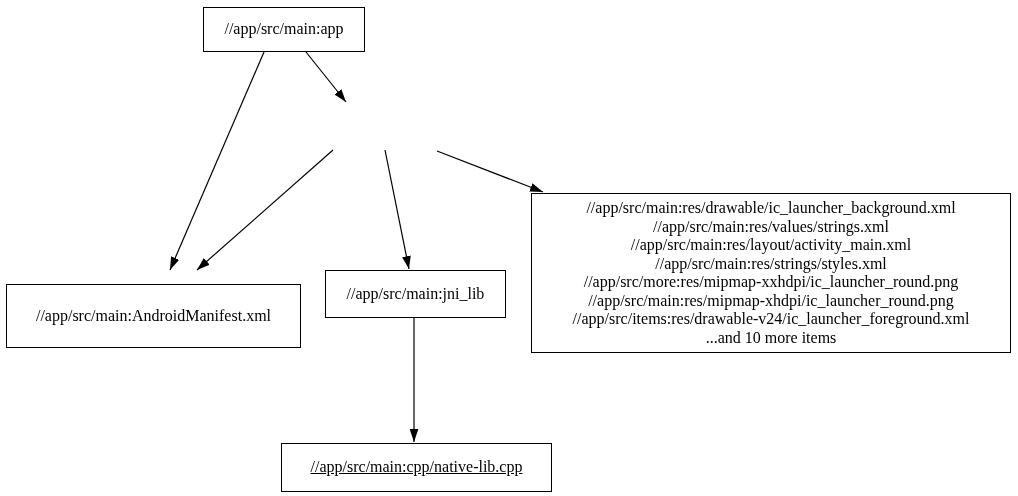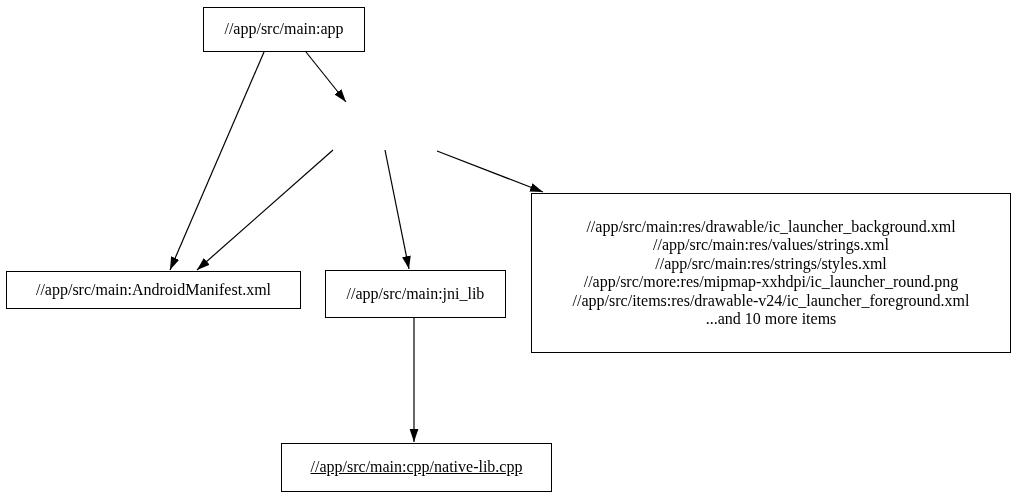--- a/index.html
+++ b/index.html
@@ -33,21 +33,21 @@
     flex-direction: column;
     align-items: center;
     justify-content: center;
     text-align: center;
     font-size: 16px;
     line-height: 18.5px;
     white-space: nowrap;
   }
   .node-app      { left: 203px; top: 7px;   width: 162px; height: 45px; }
   .node-lib      { left: 302px; top: 103px; width: 155px; height: 47px; }
-  .node-manifest { left: 6px;   top: 271px; width: 295px; height: 38px; }
+  .node-manifest { left: 6px;   top: 284px; width: 295px; height: 64px; }
   .node-jni      { left: 325px; top: 270px; width: 181px; height: 48px; }
   .node-res      { left: 531px; top: 193px; width: 480px; height: 160px; }
   .node-cpp      { left: 281px; top: 443px; width: 271px; height: 49px; text-decoration: underline; }
   .res-line { display: block; }
 </style>
 </head>
 <body>
 
 <div class="canvas">
 
@@ -74,22 +74,24 @@
     <span>//app/src/main:AndroidManifest.xml</span>
   </div>
 
   <div class="node node-jni">
     <span>//app/src/main:jni_lib</span>
   </div>
 
   <div class="node node-res">
     <span class="res-line">//app/src/main:res/drawable/ic_launcher_background.xml</span>
     <span class="res-line">//app/src/main:res/values/strings.xml</span>
+    <span class="res-line">//app/src/main:res/layout/activity_main.xml</span>
     <span class="res-line">//app/src/main:res/strings/styles.xml</span>
     <span class="res-line">//app/src/more:res/mipmap-xxhdpi/ic_launcher_round.png</span>
+    <span class="res-line">//app/src/main:res/mipmap-xhdpi/ic_launcher_round.png</span>
     <span class="res-line">//app/src/items:res/drawable-v24/ic_launcher_foreground.xml</span>
     <span class="res-line">...and 10 more items</span>
   </div>
 
   <div class="node node-cpp">
     <span>//app/src/main:cpp/native-lib.cpp</span>
   </div>
 
 </div>
 

